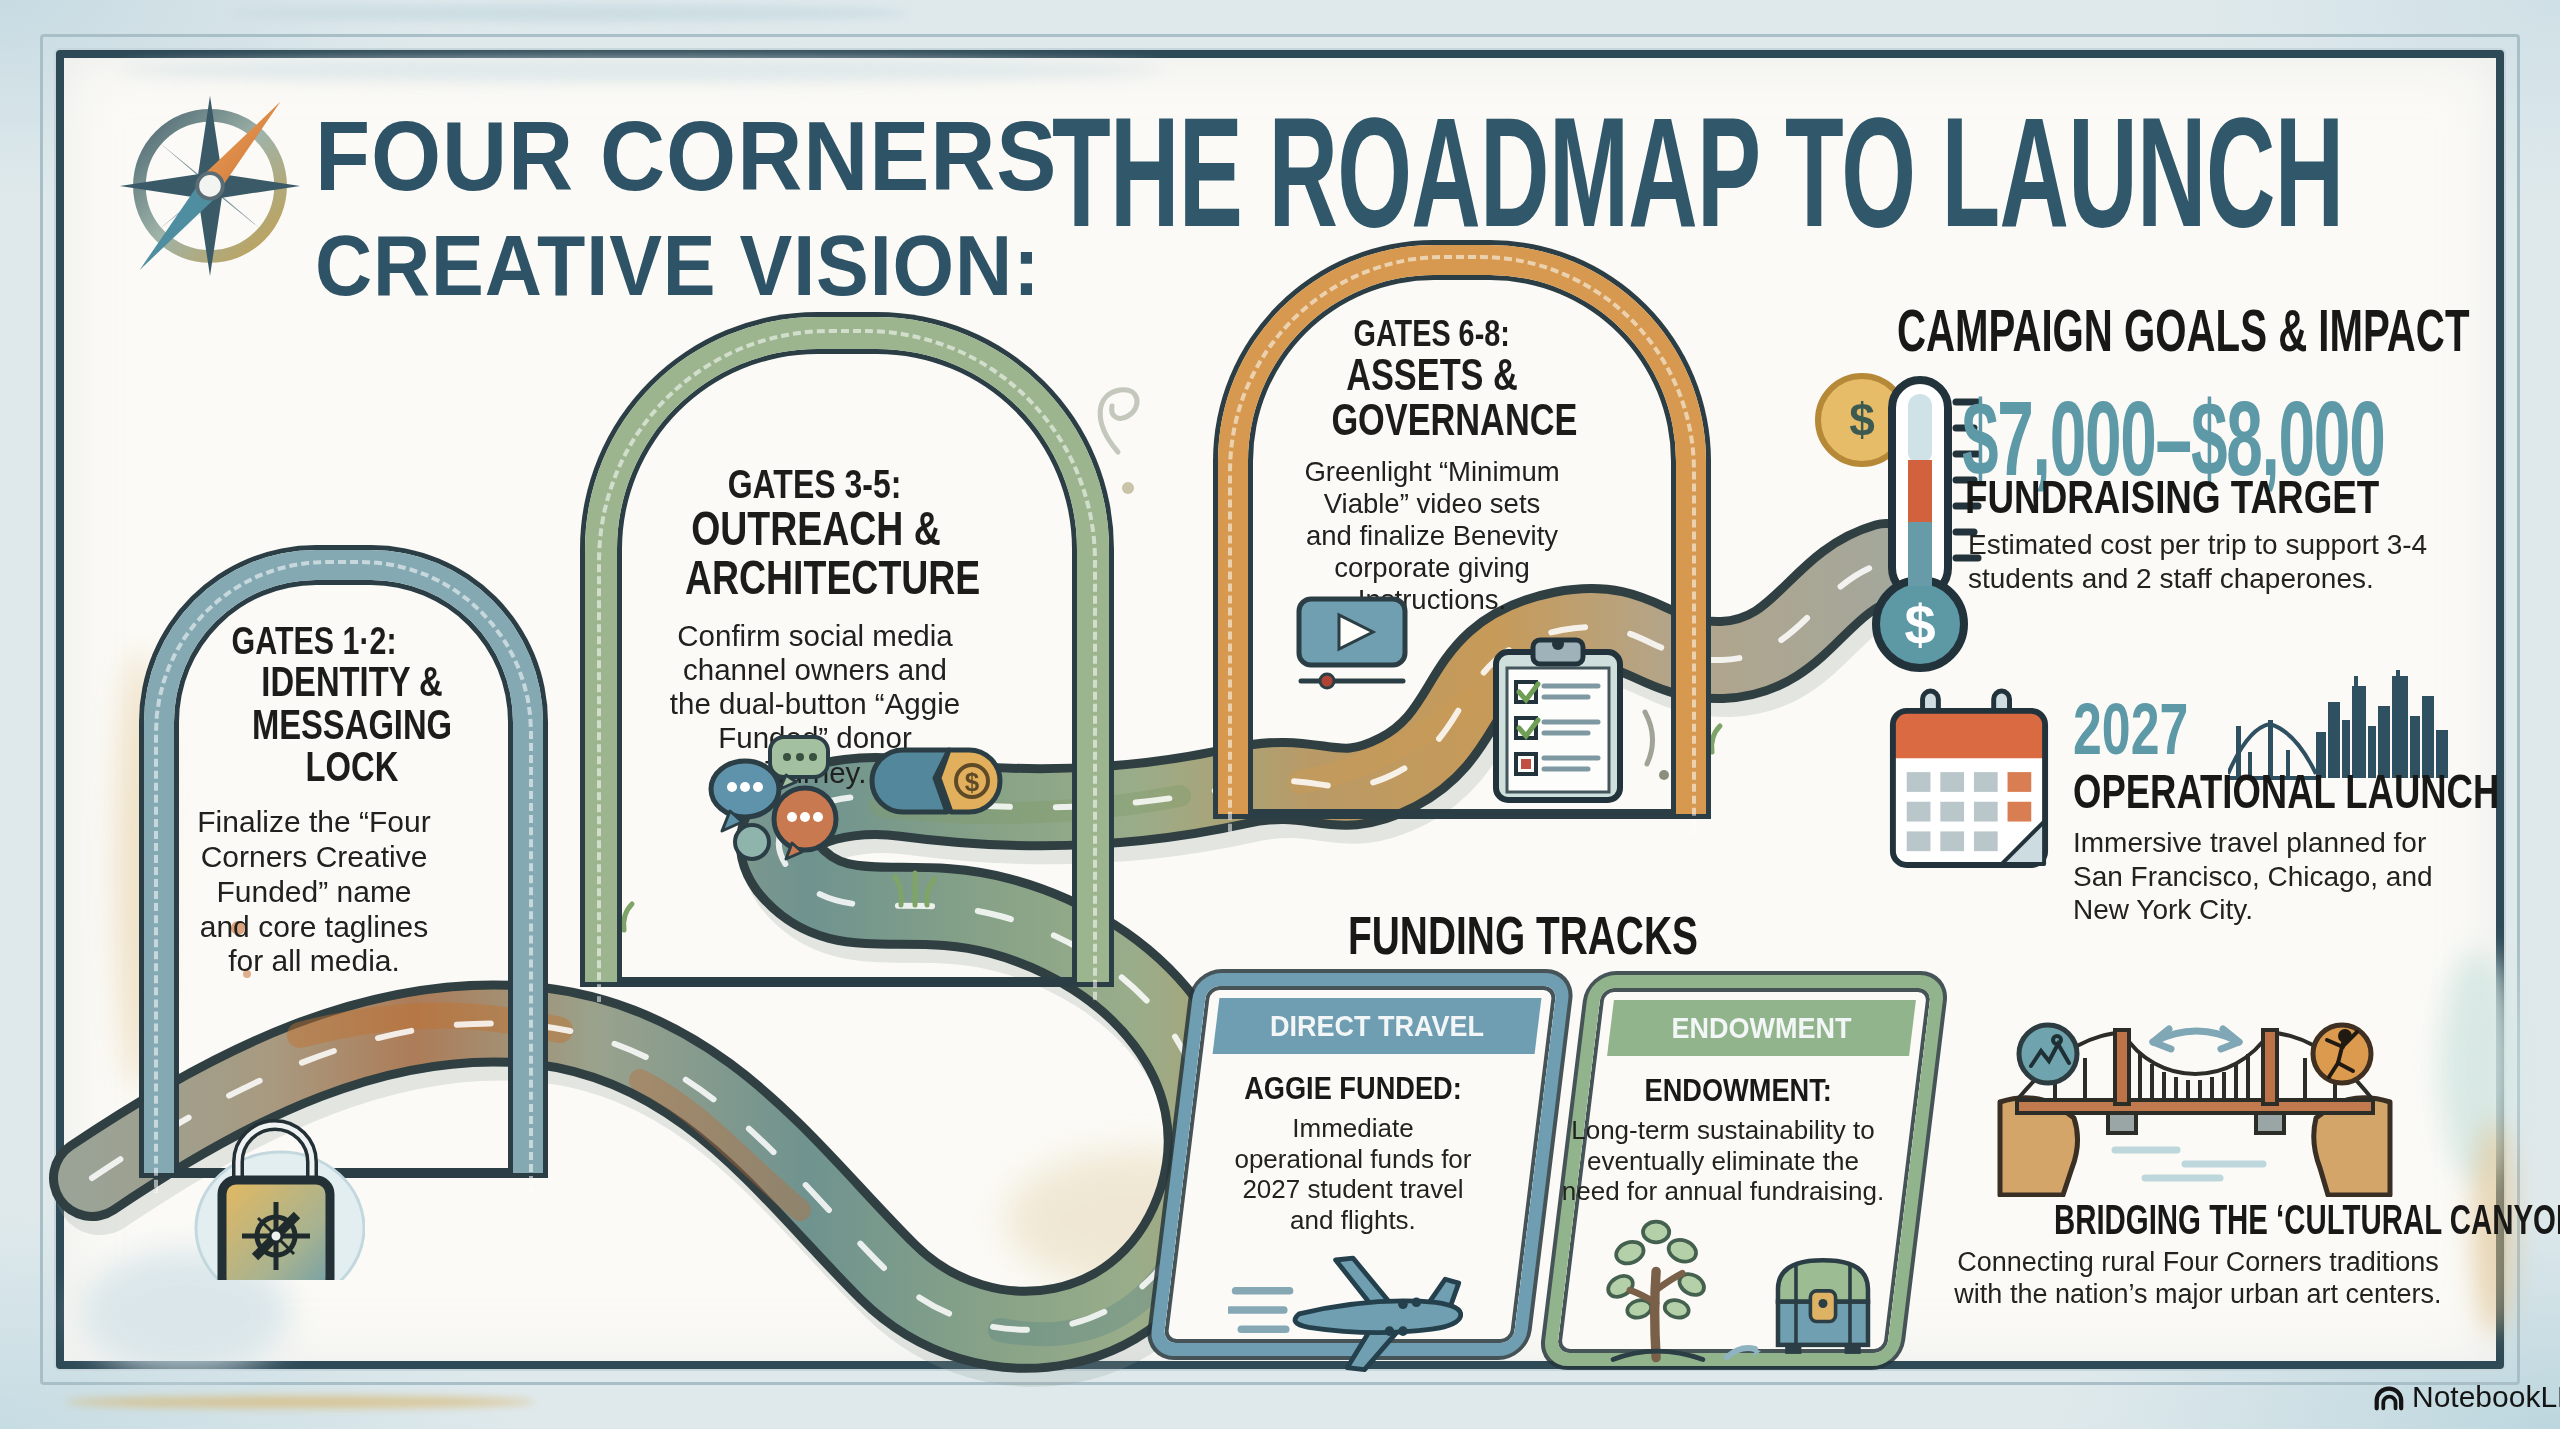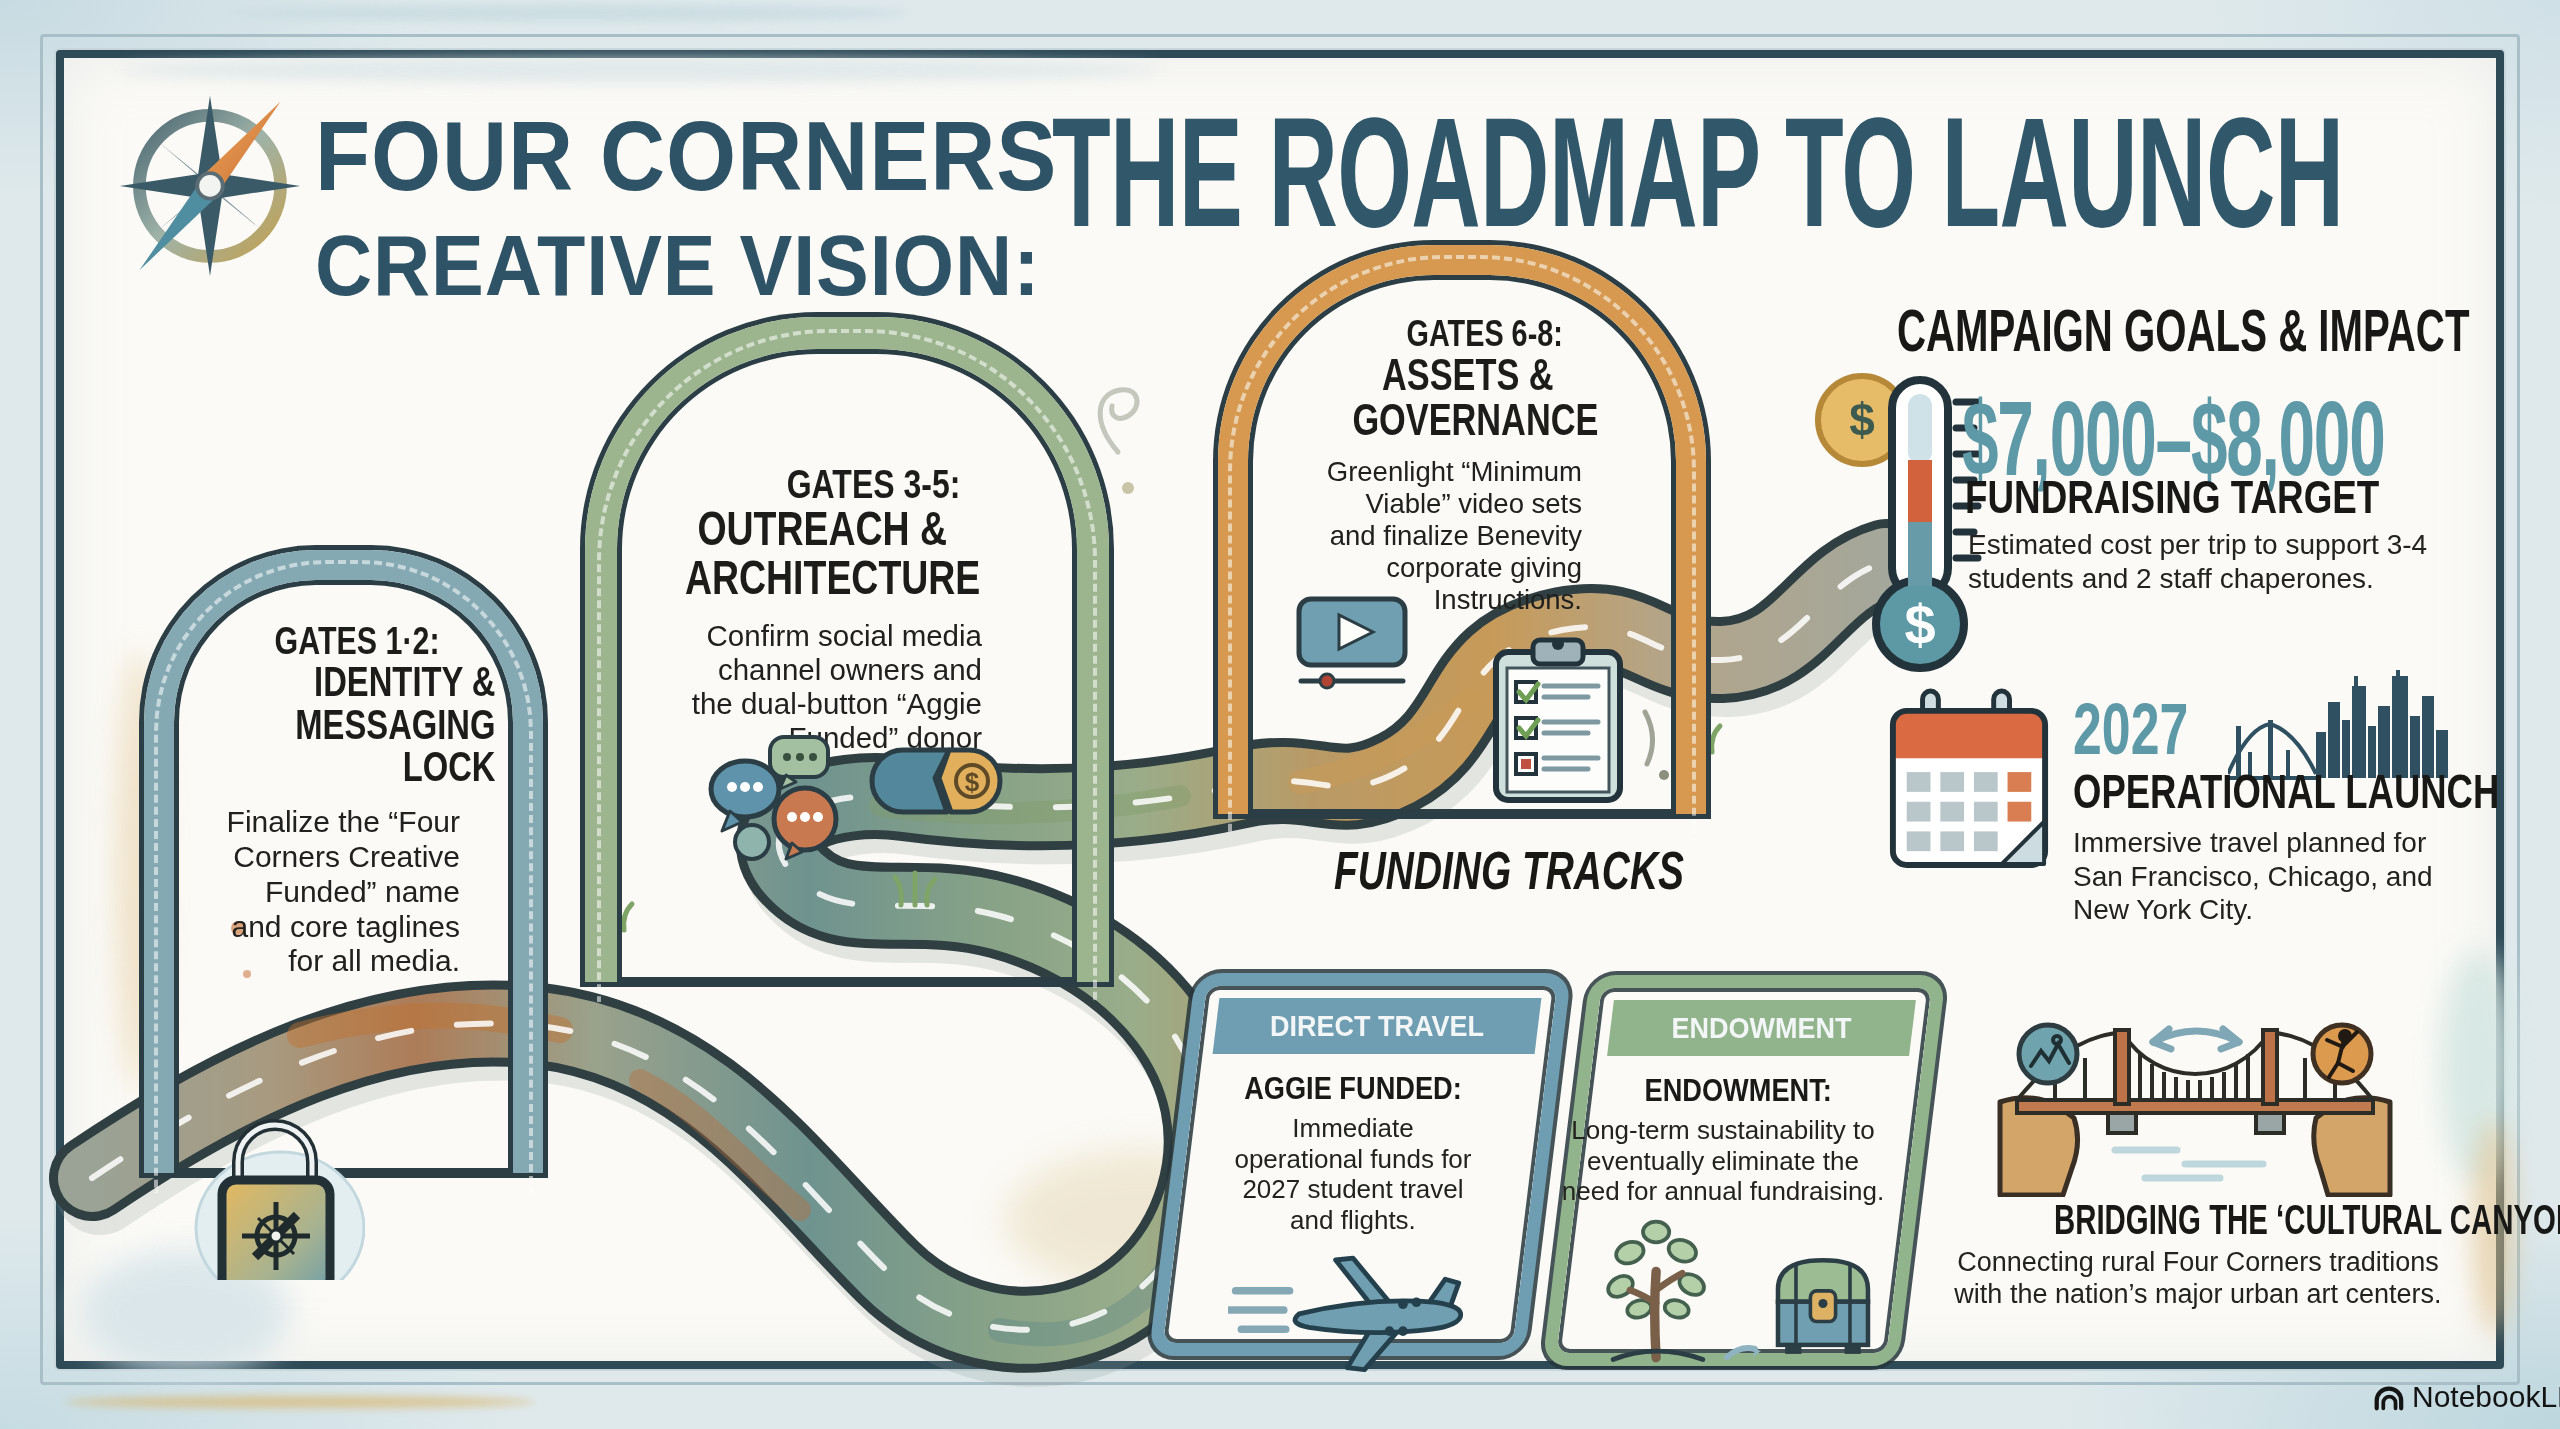--- a/index.html
+++ b/index.html
@@ -21,21 +21,21 @@
   .sq.c{transform-origin:center top;}
   .wrap{white-space:normal;}
   
   .arch{position:absolute;border-style:solid;border-bottom:none;
     box-shadow:0 0 0 5px var(--ink), inset 0 0 0 5px var(--ink);}
   .arch::before{content:'';position:absolute;inset:-20px;border:4px dashed rgba(255,255,255,.55);
     border-bottom:none;border-radius:inherit;pointer-events:none;}
   #arch1{left:144px;top:550px;width:339px;height:593px;border-width:30px;border-color:var(--arch1);border-radius:172px 172px 0 0;}
   #arch2{left:585px;top:317px;width:460px;height:633px;border-width:32px;border-color:var(--arch2);border-radius:232px 232px 0 0;}
   #arch3{left:1218px;top:245px;width:428px;height:539px;border-width:30px;border-color:var(--arch3);border-radius:216px 216px 0 0;}
-  .gate{position:absolute;text-align:right;color:var(--text);}
+  .gate{position:absolute;text-align:center;color:var(--text);}
   .gate-label,.gate-heading{font-weight:700;line-height:1.02;color:#1c1c1a;}
   .gate-body{line-height:1.16;color:#20201e;}
   
   .brand{color:var(--dark);font-weight:700;letter-spacing:1px;}
   #big-title{color:#30586a;font-weight:700;letter-spacing:-1px;}
   
   .camp-h{font-weight:700;color:#181816;}
   .teal-big{color:var(--teal);font-weight:700;}
   .camp-body{color:#22221f;line-height:1.2;}
   
@@ -403,21 +403,21 @@
       <path d="M343 61 l-9 14"></path>
         <path d="M343 61 l15 8"></path>
     </g>
   </svg>
 
   <div class="abs camp-h" style="left:1938px;top:1196px;width:520px;text-align:center;font-size:42px;">
     <span class="sq c" style="transform:scaleX(.7)">BRIDGING THE ‘CULTURAL CANYON’:</span>
   </div>
   <div class="abs camp-body" style="left:1938px;top:1246px;width:520px;text-align:center;font-size:27px;">Connecting rural Four Corners traditions with the nation’s major urban art centers.</div>
 
-  <div class="abs camp-h" style="left:1266px;top:839px;width:500px;text-align:left;font-size:54px;font-style:italic;">
+  <div class="abs camp-h" style="left:1266px;top:904px;width:500px;text-align:right;font-size:54px;">
     <span class="sq c" style="transform:scaleX(.72)">FUNDING TRACKS</span>
   </div>
 
   <div class="panel" id="panel-blue">
     <div class="tab">
         <span>DIRECT TRAVEL</span>
       </div>
     <div class="inner">
       <div class="track-heading"><span class="sq c" style="transform:scaleX(.85)">AGGIE FUNDED:</span></div>
       <div class="track-body" style="width:250px;">Immediate operational funds for 2027 student travel and flights.</div>

